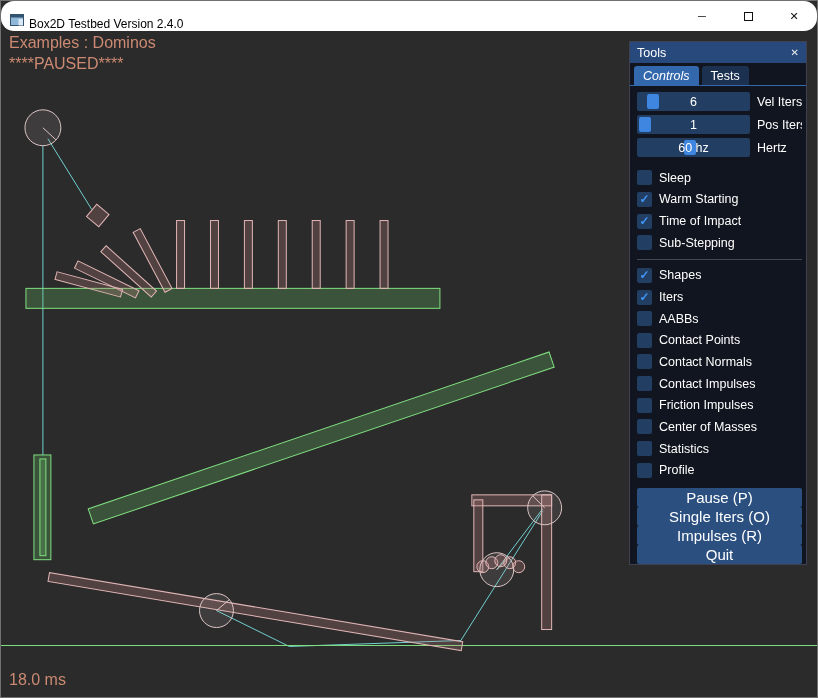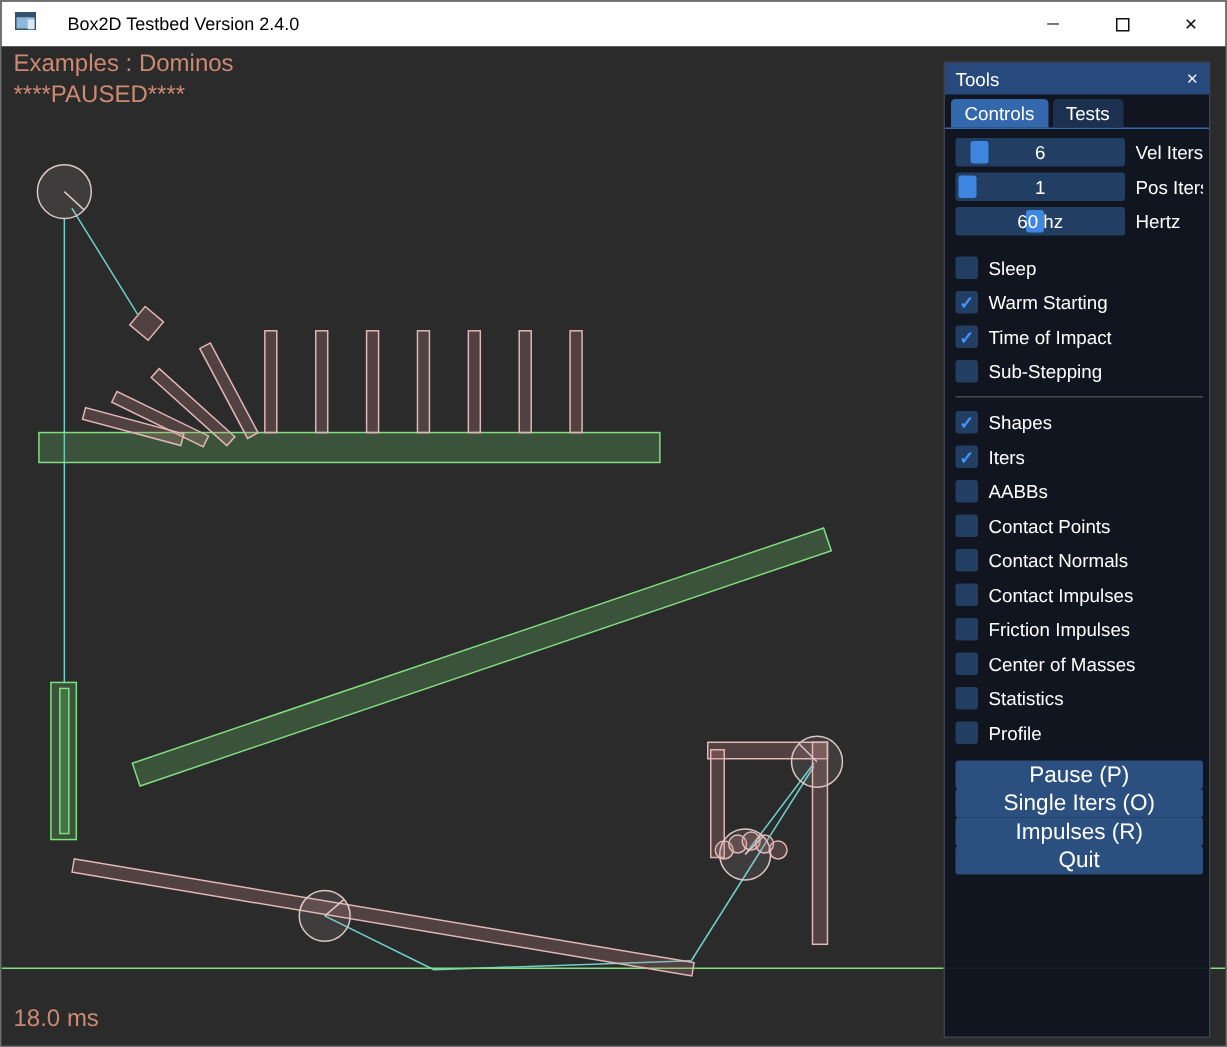--- a/index.html
+++ b/index.html
@@ -8,50 +8,50 @@
     --joint:#6fd0d0; --overlay_text:#cc8a72;
     --panel_bg:#10141ff0; --panel_title_bg:#28497c; --frame_bg:#223e63;
     --grab:#3f86e0; --check:#4296f9; --button:#2b5080;
     --tab_active:#3468ad; --tab_inactive:#1c3050; --text:#ffffff;
   }
   *{box-sizing:border-box;}
   body{margin:0;font-family:"Liberation Sans",sans-serif;background:#555;}
   .window{position:relative;width:818px;height:698px;background:var(--canvas_bg);
     overflow:hidden;border:1px solid #707070;}
   
-  .titlebar{height:30px;background:#ffffff;display:flex;align-items:center;
-    padding-left:9px;gap:20px;font-size:12px;color:#000;}
+  .titlebar{height:30px;background:#ffffff;display:flex;align-items:flex-end;
+    padding-left:9px;gap:4px;font-size:12px;color:#000;border-radius:13px;}
   .caption-buttons{margin-left:auto;display:flex;height:100%;}
   .cap-btn{width:46px;height:100%;display:flex;align-items:center;justify-content:center;
     font-size:11px;color:#111;cursor:default;}
   .max-box{width:9px;height:9px;border:1px solid #111;display:inline-block;}
   
   .canvas{position:absolute;top:30px;left:0;right:0;bottom:0;background:var(--canvas_bg);}
   svg.scene{position:absolute;inset:0;}
   .scene .joint line{stroke:var(--joint);stroke-width:1;fill:none;}
   .scene .static rect, .scene .static line{stroke:var(--static_stroke);stroke-width:1;fill:var(--static_fill);}
   .scene .static line{fill:none;}
   .scene .dyn rect, .scene .dyn circle{stroke:var(--dynamic_stroke);stroke-width:1;fill:var(--dynamic_fill);}
   .scene .ball circle{stroke:var(--ball_stroke);stroke-width:1;fill:#dcc8c81c;}
   .scene .ball line{stroke:var(--ball_stroke);stroke-width:1;}
   .overlay-text{position:absolute;color:var(--overlay_text);font-size:16px;white-space:pre;}
   .t-example{left:8px;top:3px;}
   .t-paused{left:8px;top:24px;}
   .t-frametime{left:8px;top:640px;}
   
-  .tools-panel{position:absolute;left:628px;top:40px;width:178px;height:651px;
+  .tools-panel{position:absolute;left:628px;top:40px;width:178px;height:524px;
     background:var(--panel_bg);border:1px solid rgba(120,120,145,.45);
     display:flex;flex-direction:column;font-size:12.5px;color:var(--text);}
   .panel-titlebar{height:21px;flex:0 0 21px;background:var(--panel_title_bg);
     display:flex;align-items:center;padding:0 7px;}
   .panel-close{margin-left:auto;font-size:10px;color:#eee;cursor:default;}
   .tab-bar{display:flex;gap:3px;padding:3px 4px 0 4px;border-bottom:1px solid var(--tab_active);}
   .tab{height:19px;padding:0 9px;display:flex;align-items:center;
     border-radius:3px 3px 0 0;background:var(--tab_inactive);cursor:default;}
-  .tab.active{background:var(--tab_active);}
+  .tab.active{background:var(--tab_active);font-style:italic;}
   .panel-content{flex:1;padding:6px 4px 0 7px;display:flex;flex-direction:column;overflow:hidden;}
   .row{display:flex;align-items:center;margin-bottom:4px;height:19px;white-space:nowrap;}
   .slider{position:relative;width:113px;height:19px;background:var(--frame_bg);border-radius:2px;flex:0 0 113px;}
   .grab{position:absolute;top:2px;width:12px;height:15px;background:var(--grab);border-radius:2px;}
   .slider-value{position:absolute;inset:0;display:flex;align-items:center;justify-content:center;z-index:1;}
   .row-label{margin-left:7px;overflow:hidden;}
   .cbox{width:15px;height:15px;flex:0 0 15px;background:var(--frame_bg);border-radius:2px;
     display:flex;align-items:center;justify-content:center;}
   .mark{display:none;color:var(--check);font-size:12px;font-weight:bold;line-height:1;}
   .row.on .mark{display:block;}

